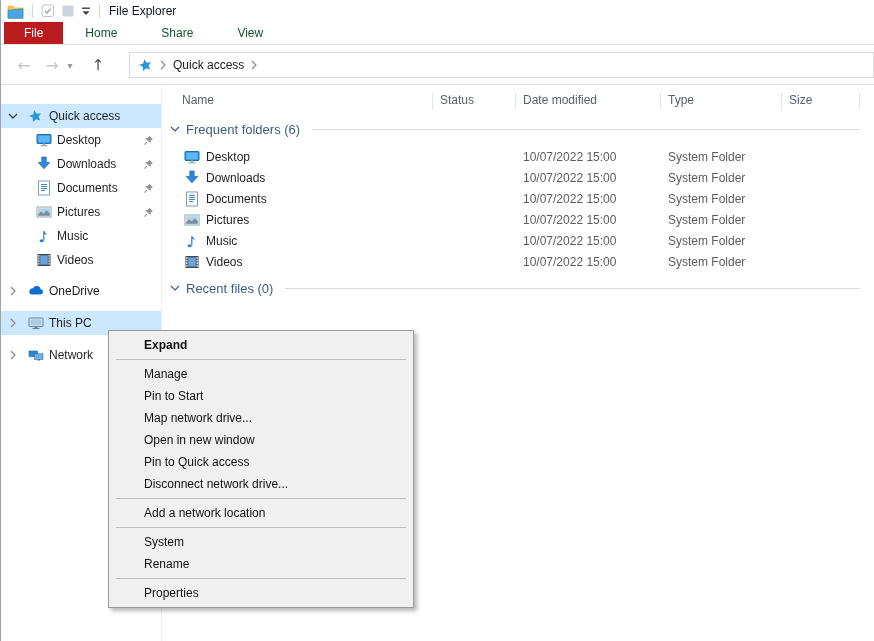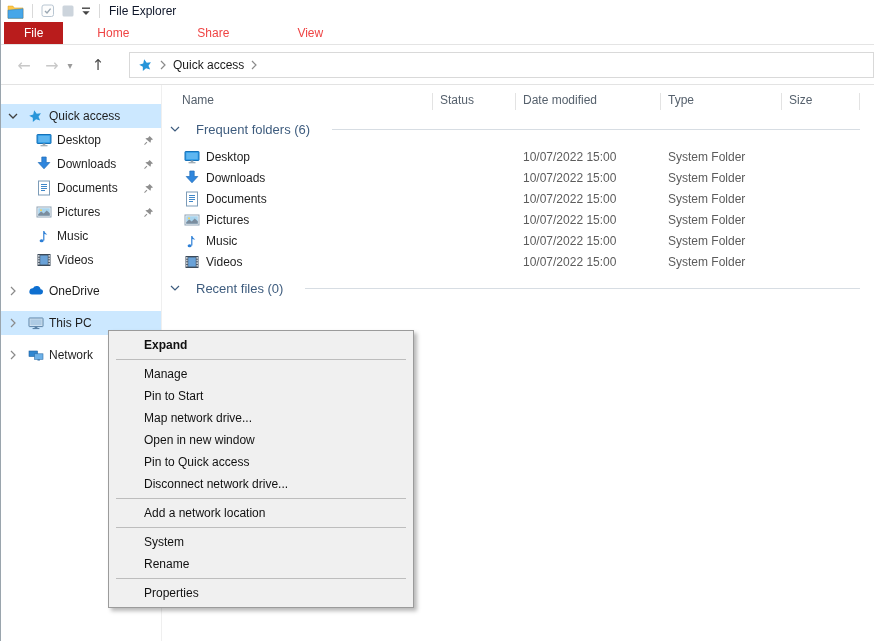--- a/index.html
+++ b/index.html
@@ -15,21 +15,21 @@
   }
   
   .titlebar { position: absolute; top: 0; left: 0; width: 100%; height: 22px;
               display: flex; align-items: center; padding-left: 3px; background: #fff; }
   .titlebar .sep { width: 1px; height: 14px; background: #d9d9d9; margin: 0 5px; }
   .tb-btn { display: flex; align-items: center; justify-content: center; padding: 1px 3px; }
   .tb-title { margin-left: 4px; color: #0f172a; font-size: 12px; }
   
   .tabrow { position: absolute; top: 22px; left: 0; width: 100%; height: 23px;
             display: flex; align-items: stretch; border-bottom: 1px solid #e4e4e4; background: #fff; }
-  .tab { padding: 0 34px; display: flex; align-items: center; color: #ef4444; font-size: 12px; }
+  .tab { padding: 0 22px; display: flex; align-items: center; color: #14532d; font-size: 12px; }
   .tab.selected { background: #b91c1c; color: #fff; padding: 0 20px; margin-left: 3px; }
   
   .toolbar { position: absolute; top: 45px; left: 0; width: 100%; height: 40px;
              border-bottom: 1px solid #e3e3e3; background: #fff; }
   .nav-btn { position: absolute; top: 8px; height: 24px; display: flex; align-items: center;
              justify-content: center; font-family: "DejaVu Sans", sans-serif; }
   .nav-back    { left: 10px;  width: 26px; color: #c8c8c8; font-size: 16px; }
   .nav-fwd     { left: 38px;  width: 26px; color: #c8c8c8; font-size: 16px; }
   .nav-drop    { left: 62px;  width: 14px; color: #9a9a9a; font-size: 10px; }
   .nav-up      { left: 84px;  width: 26px; color: #4a4a4a; font-size: 15px; }
@@ -47,21 +47,21 @@
   .sb-row.root  .sb-icon { left: 27px; }
   .sb-row.child .sb-icon { left: 35px; }
   .sb-label { position: absolute; color: #1e1e1e; }
   .sb-row.root  .sb-label { left: 48px; }
   .sb-row.child .sb-label { left: 56px; }
   .sb-pin { position: absolute; left: 142px; display: flex; }
   
   .content { position: absolute; left: 161px; top: 85px; right: 0; bottom: 0; background: #fff; }
   .col-hdr { position: absolute; top: 8px; color: #56616d; font-size: 12px; }
   .col-sep { position: absolute; top: 8px; width: 1px; height: 17px; background: #e3e3e3; }
-  .grp-hdr { position: absolute; display: flex; align-items: center; gap: 16px;
+  .grp-hdr { position: absolute; display: flex; align-items: center; gap: 6px;
              color: #3e5c7e; font-size: 13px; left: 8px; right: 14px; }
   .grp-line { flex: 1; height: 1px; background: #d7dde3; margin-left: 6px; }
   .file-row { position: absolute; left: 0; right: 0; height: 21px; }
   .f-icon  { position: absolute; left: 22px; top: 2px; display: flex; }
   .f-name  { position: absolute; left: 44px; top: 3px; color: #1e1e1e; }
   .f-date  { position: absolute; left: 361px; top: 3px; color: #5c5c5c; }
   .f-type  { position: absolute; left: 506px; top: 3px; color: #5c5c5c; }
   
   .ctx-menu { position: absolute; left: 107px; top: 330px; width: 306px; z-index: 20;
               background: #f0f0f0; border: 1px solid #9b9b9b; padding: 3px 0;

